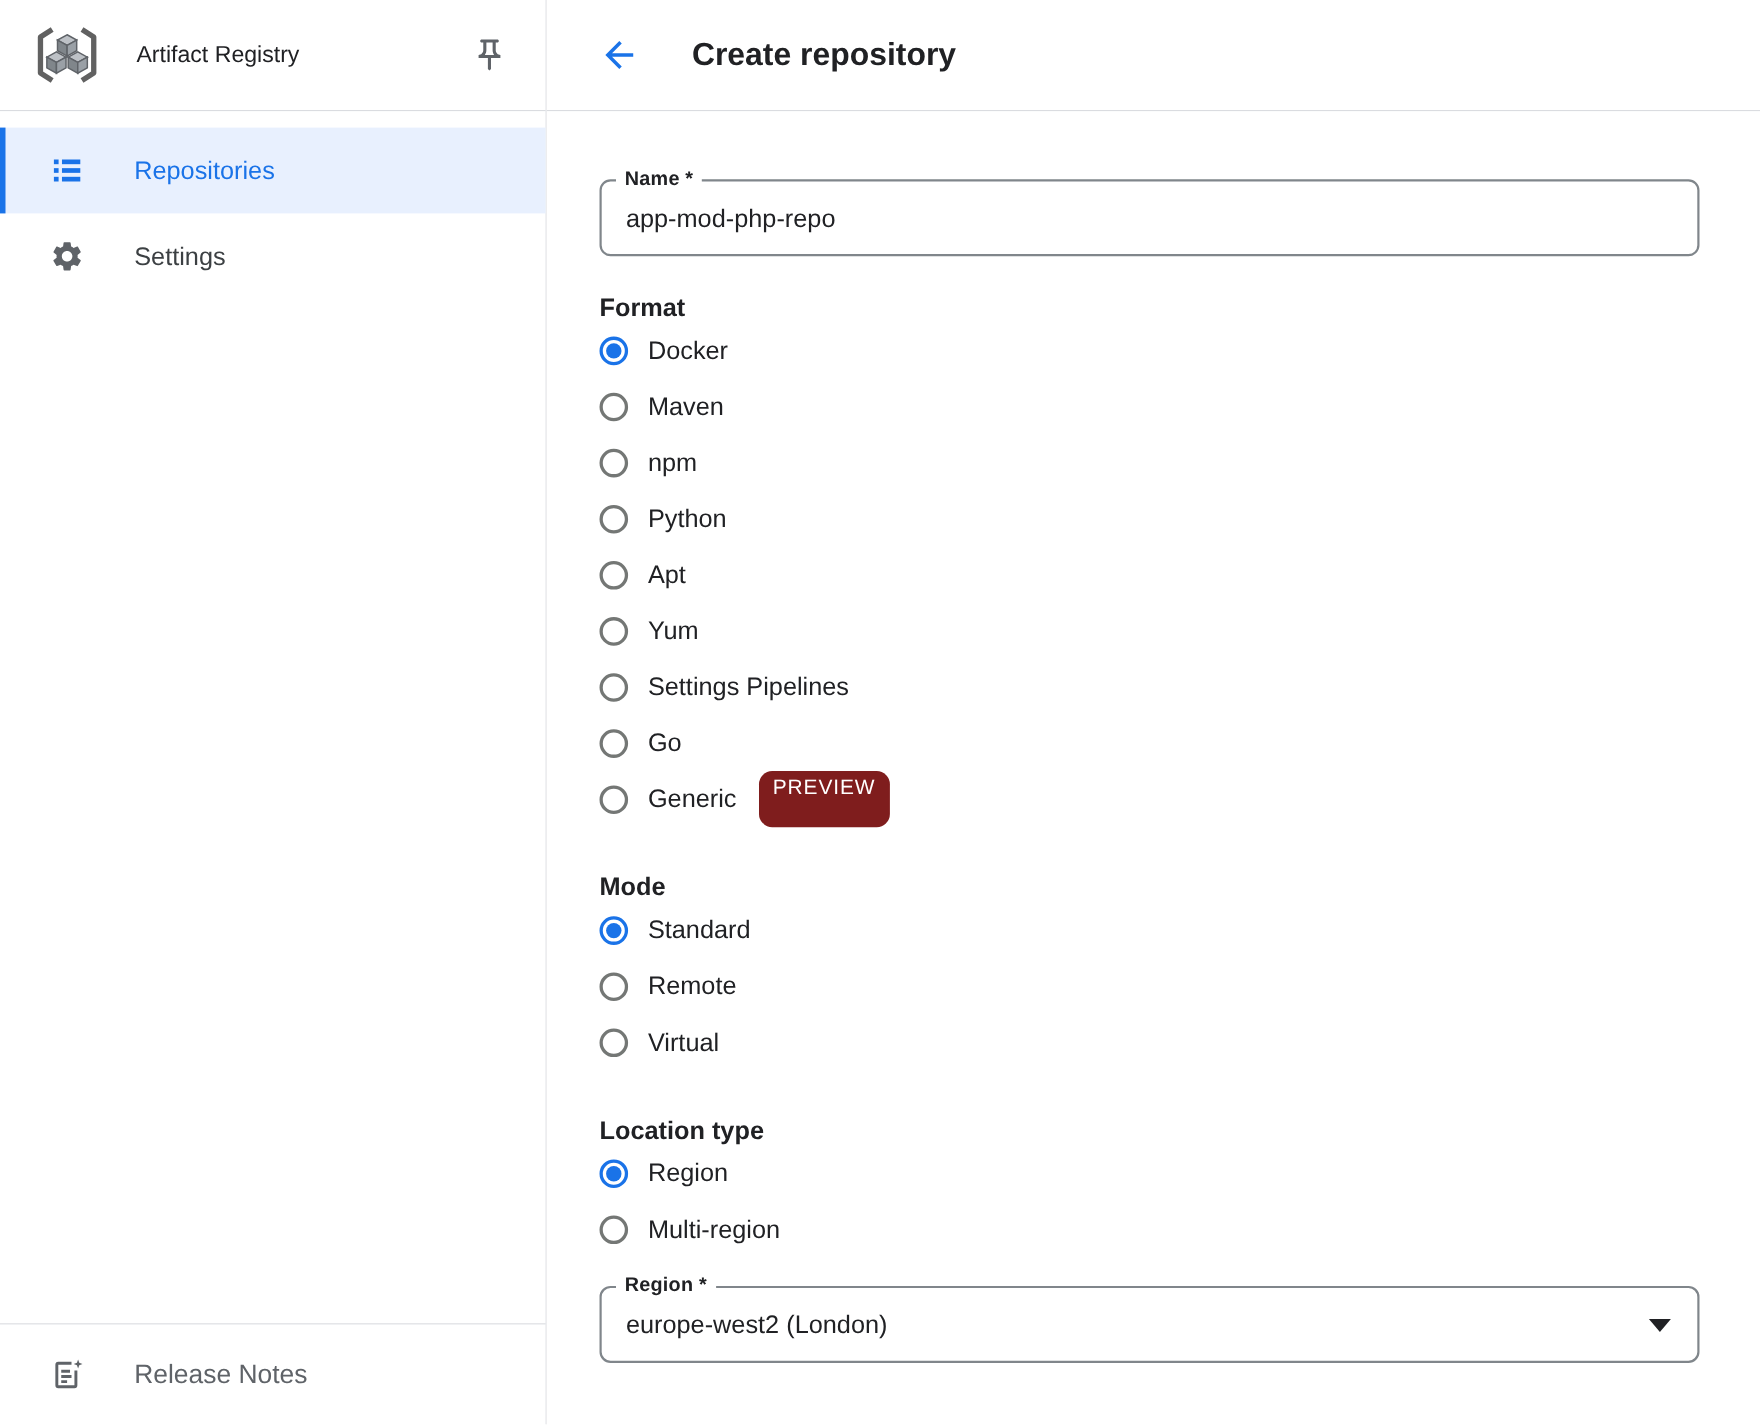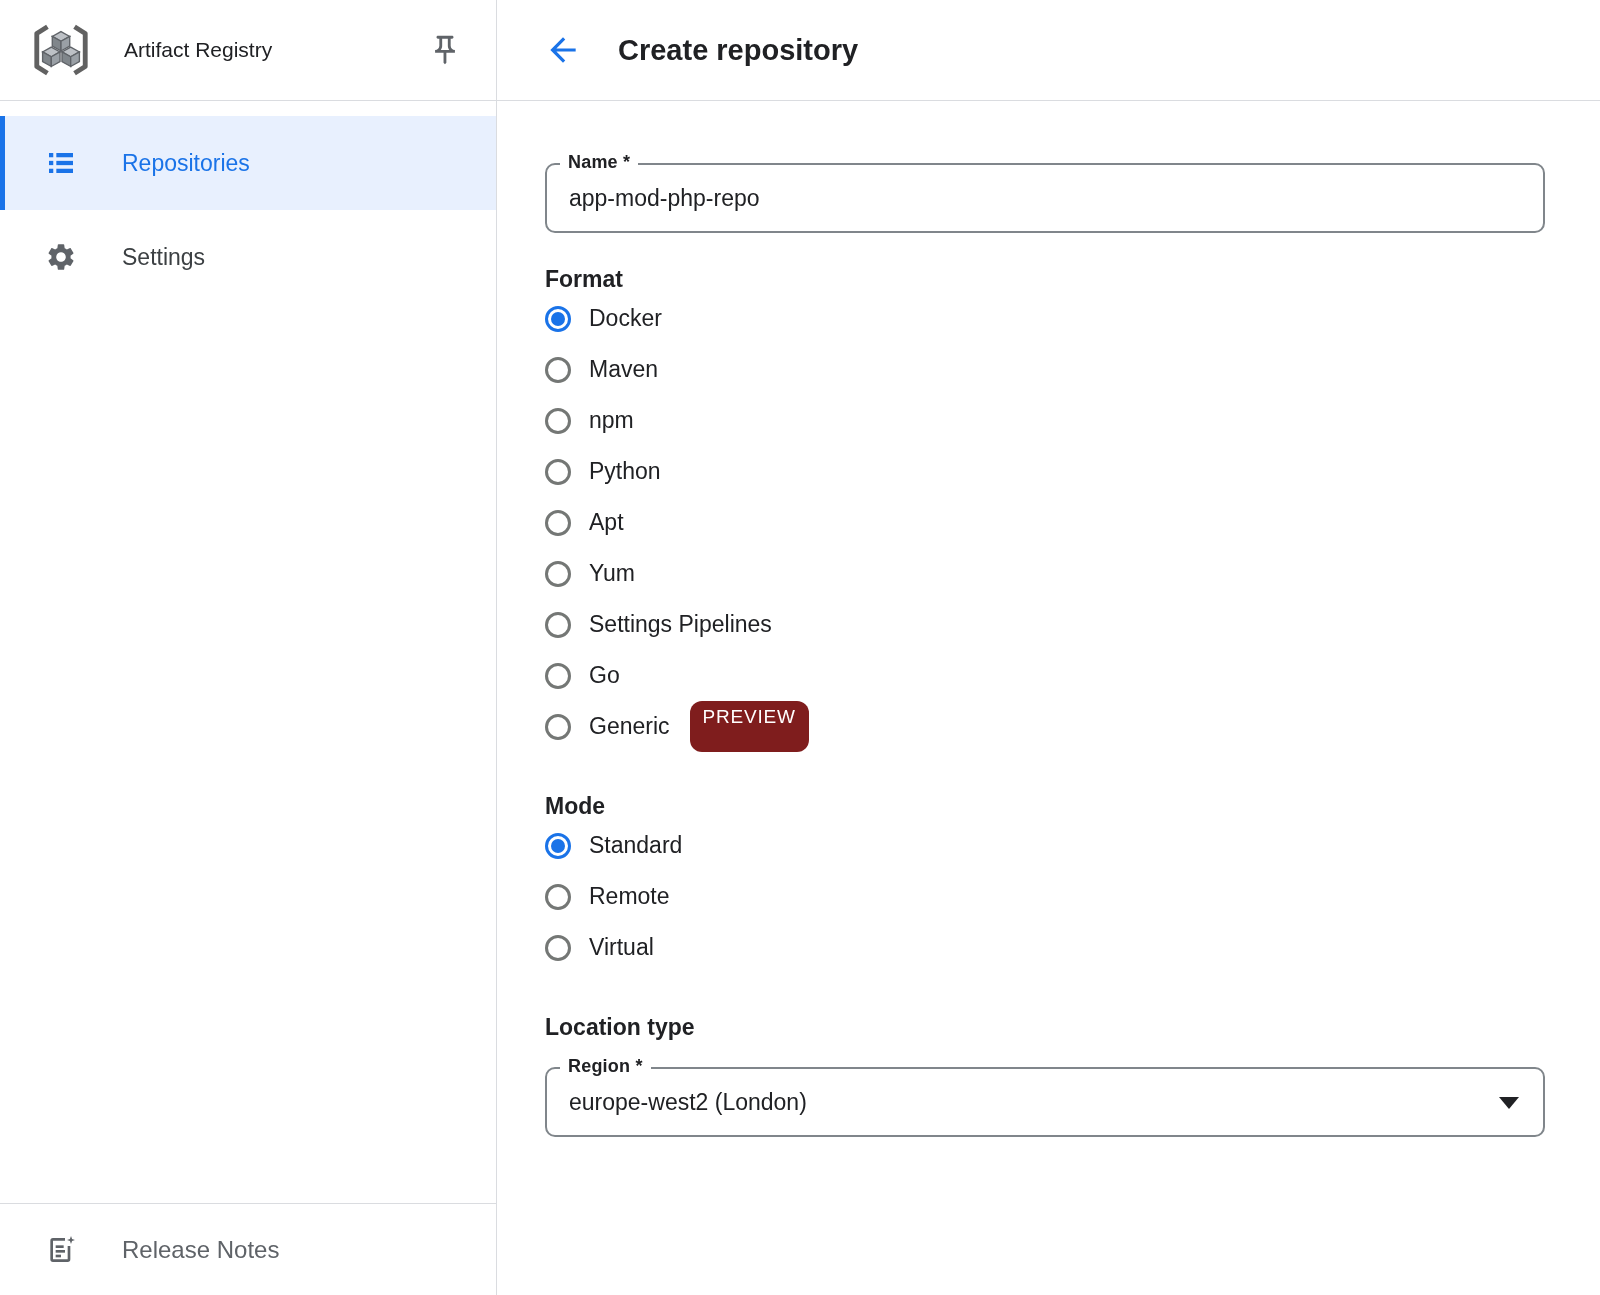--- a/index.html
+++ b/index.html
@@ -29,21 +29,21 @@
   .sidebar-title {
     font-size:21px; color:#202124;
     margin-left:32px; flex:1;
     white-space:nowrap;
   }
   .pin-btn { width:34px; height:34px; cursor:pointer; flex-shrink:0; }
   .pin-btn svg { width:34px; height:34px; }
 
   .nav { padding-top:15px; }
   .nav-item {
-    height:94px;
+    height:78px;
     display:flex; align-items:center;
     padding-left:45px;
     position:relative;
     cursor:pointer;
     font-size:23px;
     color:#3c4043;
   }
   .nav-item .nav-icon { width:32px; height:32px; margin-right:45px; flex-shrink:0; }
   .nav-item .nav-icon svg { width:32px; height:32px; }
   .nav-item.selected { background:#e8f0fe; color:#1a73e8; }
@@ -57,21 +57,21 @@
   
   .main { flex:1; display:flex; flex-direction:column; background:#fff; }
   .main-header {
     height:101px; min-height:101px;
     display:flex; align-items:center;
     padding-left:47px;
     border-bottom:1px solid #dadce0;
   }
   .back-btn { width:38px; height:38px; cursor:pointer; flex-shrink:0; }
   .back-btn svg { width:38px; height:38px; }
-  .main-title { font-size:29px; margin-left:36px; color:#202124; }
+  .main-title { font-size:29px; margin-left:47px; color:#202124; }
 
   .content { padding:62px 55px 0 48px; }
 
   .text-field {
     position:relative;
     width:1000px; height:70px;
     border:2px solid #80868b;
     border-radius:10px;
     display:flex; align-items:center;
     padding:16px 22px;
@@ -266,20 +266,30 @@
           </div>
           <div class="radio-row">
             <span class="radio"></span>
             <span class="radio-label">Virtual</span>
           </div>
         </div>
       </div>
 
       <div class="section">
         <div class="section-label">Location type</div>
+        <div class="radio-group">
+          <div class="radio-row">
+            <span class="radio checked"></span>
+            <span class="radio-label">Region</span>
+          </div>
+          <div class="radio-row">
+            <span class="radio"></span>
+            <span class="radio-label">Multi-region</span>
+          </div>
+        </div>
       </div>
 
       <div class="text-field region-field">
         <span class="field-label">Region *</span>
         <span class="field-value">europe-west2 (London)</span>
         <span class="dropdown-arrow"></span>
       </div>
 
     </div>
   </main>

